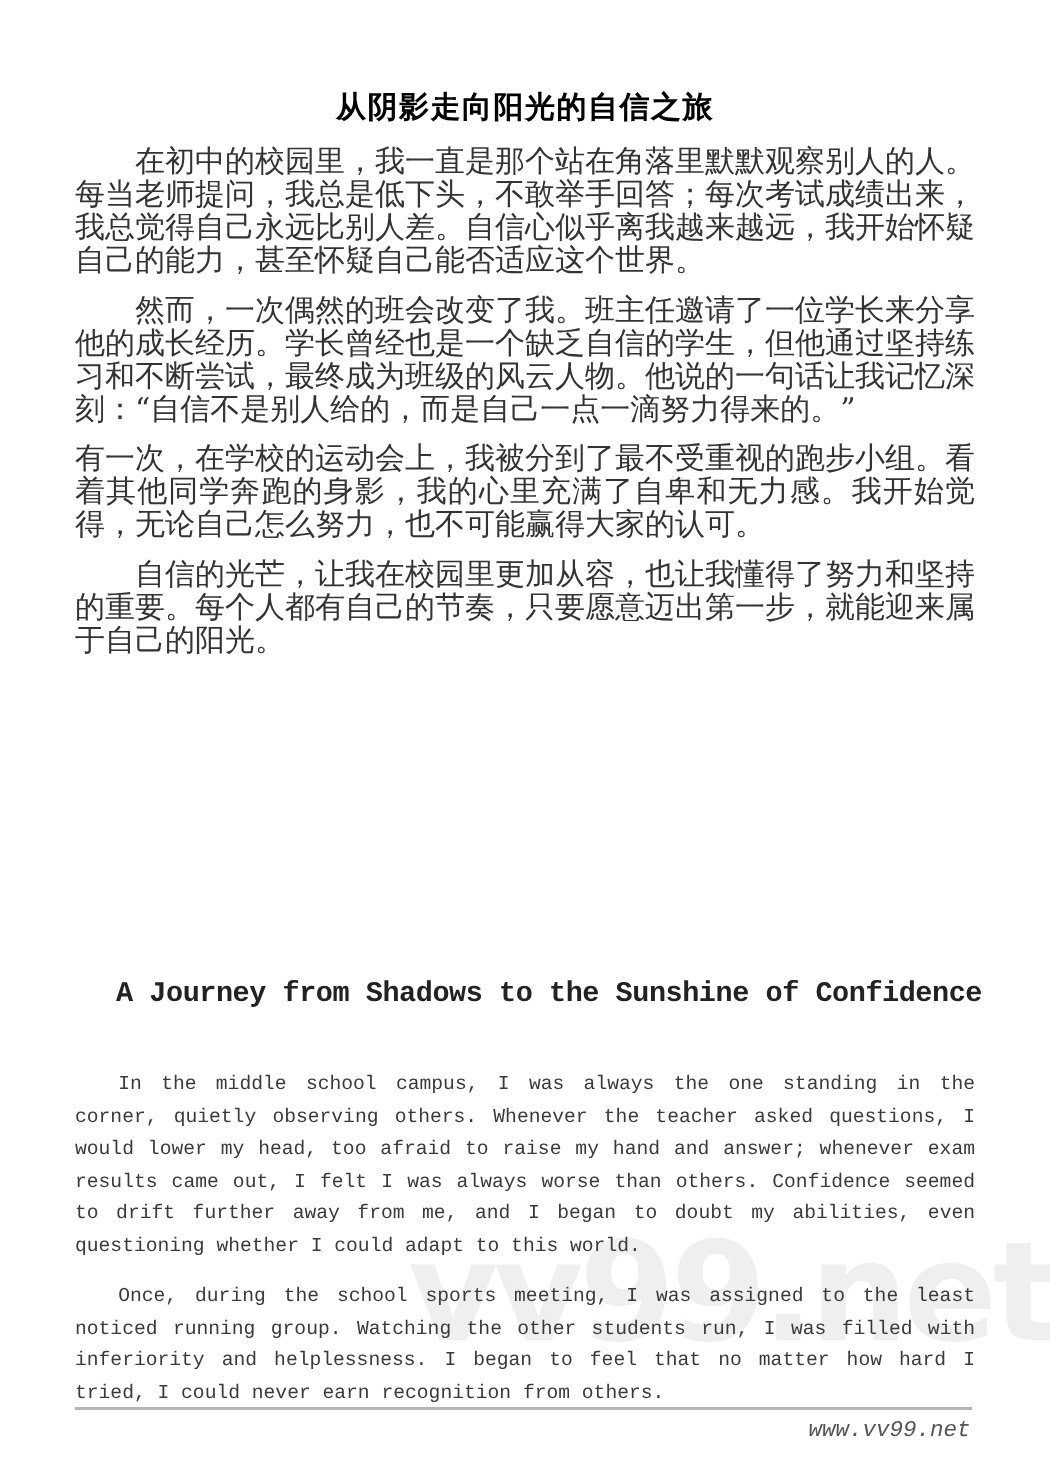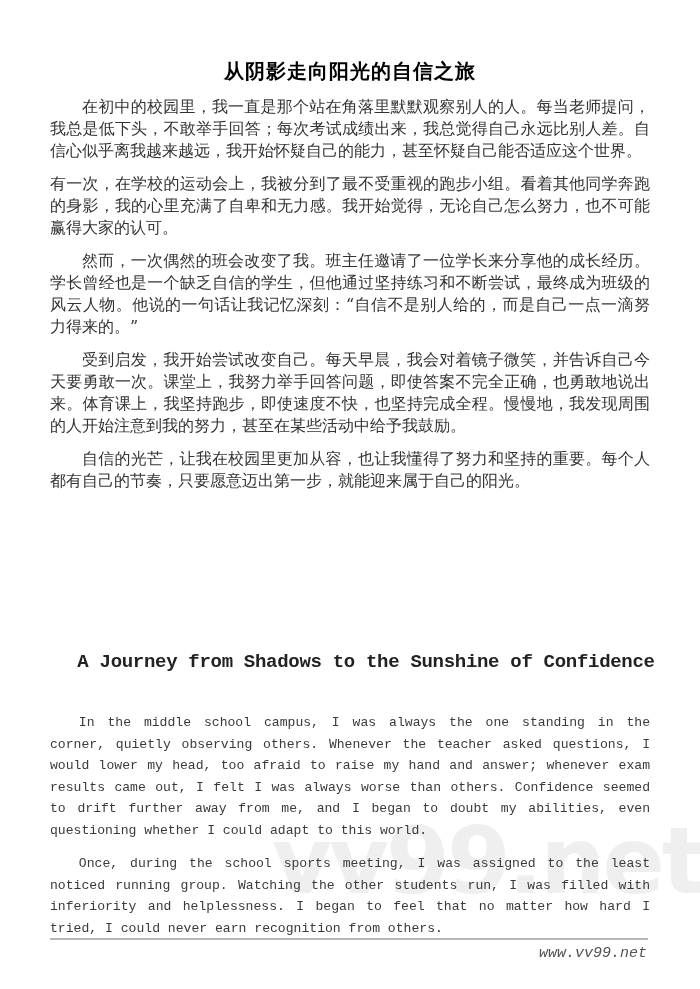--- a/index.html
+++ b/index.html
@@ -1,21 +1,21 @@
 <!DOCTYPE html>
 <html><head>
 <meta charset="utf-8">
 <style>
   html, body { margin:0; padding:0; background:#ffffff; }
   body { width:700px; height:989px; position:relative; overflow:hidden; color:#2a2a2a; }
   .page { position:absolute; left:0; top:0; width:700px; height:989px; }
   .cn-title { position:absolute; top:58px; left:0; width:700px; text-align:center;
     font-family:"DejaVu Sans", sans-serif; font-size:20px; font-weight:bold; color:#000000; letter-spacing:1px; }
   .cn-body { position:absolute; left:50px; width:600px; font-family:"DejaVu Serif", serif;
-    font-size:16px; line-height:22px; color:#333; text-align:justify; }
+    font-size:20px; line-height:22px; color:#333; text-align:justify; }
   .cn-p { margin:0 0 11px 0; text-indent:2em; }
   .cn-p.noindent { text-indent:0; }
   .en-title { position:absolute; top:651px; left:16px; width:700px; text-align:center;
     font-family:"Liberation Mono", monospace; font-size:19px; font-weight:bold; color:#222; letter-spacing:-0.3px; }
   .en-body { position:absolute; left:50px; width:600px; top:700px; font-family:"Liberation Mono", monospace;
     font-size:13.1px; line-height:21.5px; color:#3a3a3a; text-align:justify; }
   .en-p { margin:12px 0 11px 0; text-indent:2.2em; }
   .watermark { position:absolute; left:272px; top:808px; font-family:"DejaVu Sans", sans-serif;
     font-size:92px; font-weight:bold; color:#efefef; letter-spacing:-3px; z-index:0; }
   .content { position:relative; z-index:1; }
@@ -27,23 +27,22 @@
 <body>
 
 <div class="page">
   <div class="watermark">vv99.net</div>
 
   <div class="content">
     <div class="cn-title">从阴影走向阳光的自信之旅</div>
 
     <div class="cn-body" style="top:96px;">
       <p class="cn-p">在初中的校园里，我一直是那个站在角落里默默观察别人的人。每当老师提问，我总是低下头，不敢举手回答；每次考试成绩出来，我总觉得自己永远比别人差。自信心似乎离我越来越远，我开始怀疑自己的能力，甚至怀疑自己能否适应这个世界。</p>
+      <p class="cn-p">然而，一次偶然的班会改变了我。班主任邀请了一位学长来分享他的成长经历。学长曾经也是一个缺乏自信的学生，但他通过坚持练习和不断尝试，最终成为班级的风云人物。他说的一句话让我记忆深刻：“自信不是别人给的，而是自己一点一滴努力得来的。”</p>
       <p class="cn-p noindent">有一次，在学校的运动会上，我被分到了最不受重视的跑步小组。看着其他同学奔跑的身影，我的心里充满了自卑和无力感。我开始觉得，无论自己怎么努力，也不可能赢得大家的认可。</p>
-      <p class="cn-p">然而，一次偶然的班会改变了我。班主任邀请了一位学长来分享他的成长经历。学长曾经也是一个缺乏自信的学生，但他通过坚持练习和不断尝试，最终成为班级的风云人物。他说的一句话让我记忆深刻：“自信不是别人给的，而是自己一点一滴努力得来的。”</p>
-      <p class="cn-p">受到启发，我开始尝试改变自己。每天早晨，我会对着镜子微笑，并告诉自己今天要勇敢一次。课堂上，我努力举手回答问题，即使答案不完全正确，也勇敢地说出来。体育课上，我坚持跑步，即使速度不快，也坚持完成全程。慢慢地，我发现周围的人开始注意到我的努力，甚至在某些活动中给予我鼓励。</p>
       <p class="cn-p">自信的光芒，让我在校园里更加从容，也让我懂得了努力和坚持的重要。每个人都有自己的节奏，只要愿意迈出第一步，就能迎来属于自己的阳光。</p>
     </div>
 
     <div class="en-title">A Journey from Shadows to the Sunshine of Confidence</div>
 
     <div class="en-body">
       <p class="en-p">In the middle school campus, I was always the one standing in the corner, quietly observing others. Whenever the teacher asked questions, I would lower my head, too afraid to raise my hand and answer; whenever exam results came out, I felt I was always worse than others. Confidence seemed to drift further away from me, and I began to doubt my abilities, even questioning whether I could adapt to this world.</p>
       <p class="en-p">Once, during the school sports meeting, I was assigned to the least noticed running group. Watching the other students run, I was filled with inferiority and helplessness. I began to feel that no matter how hard I tried, I could never earn recognition from others.</p>
     </div>
   </div>

